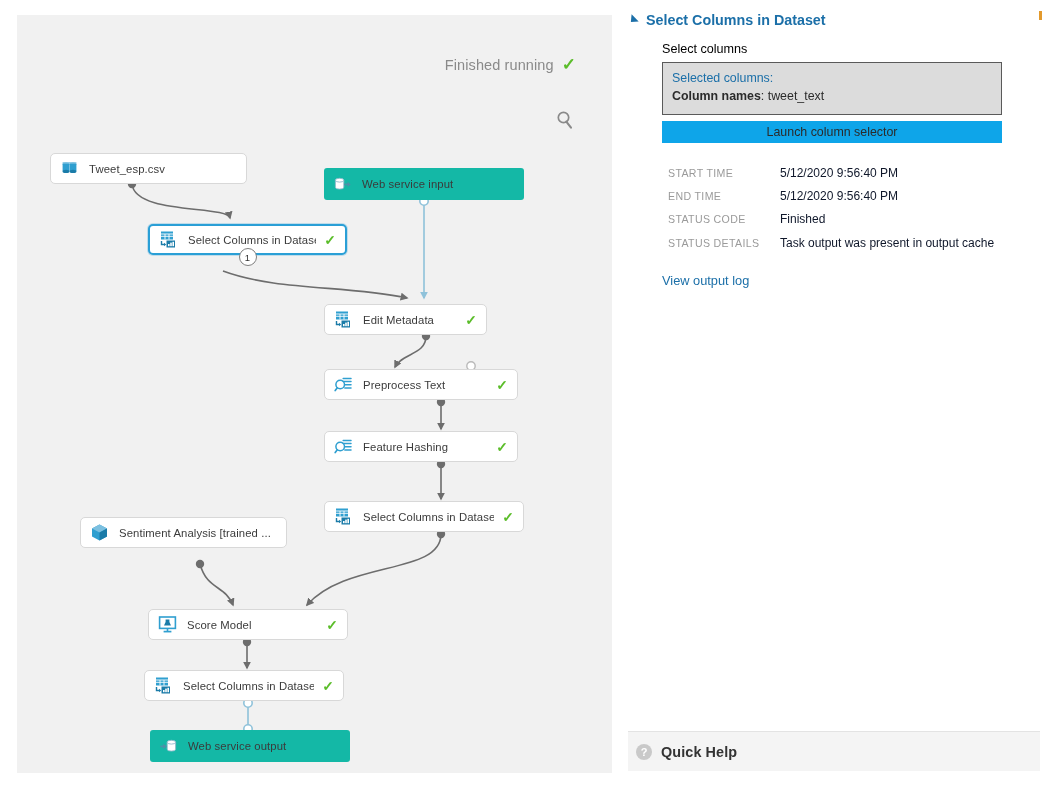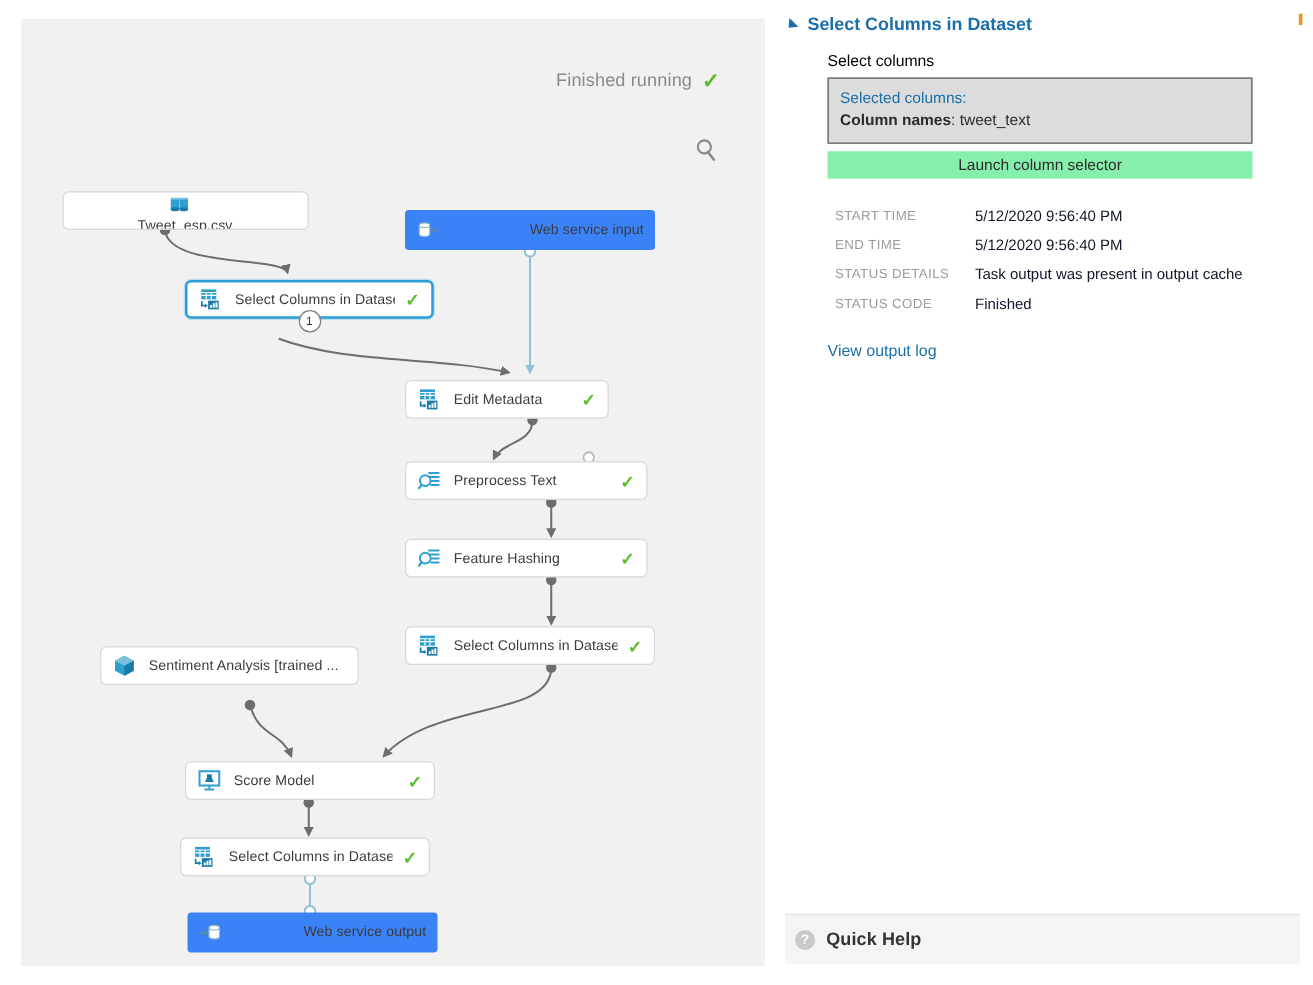--- a/index.html
+++ b/index.html
@@ -43,25 +43,24 @@
     display: flex; align-items: center;
     padding: 0 9px 0 8px;
     box-shadow: 0 0 0 0 rgba(0,0,0,0);
     cursor: pointer;
   }
   .node.selected {
     border: 2px solid #2a9fd6;
     box-shadow: 0 0 0 1px rgba(42,159,214,.25);
   }
   .node.webservice {
-    background: #3b82f6;
+    background: #14b8a6;
     border: none;
     height: 32px;
     border-radius: 3px;
-    text-align: right;
   }
   .node .nicon { width: 21px; height: 21px; flex: 0 0 21px; margin-right: 9px; }
   .node .nlabel {
     font-size: 11.3px; color: #3b3b3b;
     white-space: nowrap; overflow: hidden; text-overflow: clip;
     flex: 1 1 auto; letter-spacing: .1px;
   }
   .node.webservice .nlabel { color:#3b3b3b; }
   .node .ncheck {
     color:#5bbd2a; font-size: 14px; font-weight: 700;
@@ -110,21 +109,21 @@
     padding: 7px 9px 8px 9px;
     font-size: 12.4px; color:#2b2b2b;
     line-height: 1.45;
     cursor: pointer;
   }
   .selected-box .sc-title { color:#1b6fa8; font-weight:400; }
   .selected-box .cn-key { font-weight:700; color:#2b2b2b; }
   .launch-btn {
     margin-left: 34px; margin-top: 6px;
     width: 340px; height: 22px;
-    background:#86efac;
+    background:#0ea5e9;
     display:flex; align-items:center; justify-content:center;
     font-size: 12.4px; color:#2b2b2b;
     cursor:pointer;
   }
   .prop-table {
     margin-left: 40px; margin-top: 19px;
     width: 360px;
     border-collapse: collapse;
   }
   .prop-table td { vertical-align: top; padding: 3px 0 4px 0; }
@@ -222,21 +221,21 @@
     </div>
 
     <div class="zoom-tool">
       <svg width="22" height="22" viewBox="0 0 22 22">
         <circle cx="9.5" cy="8.5" r="5.2" fill="none" stroke="#8a8a8a" stroke-width="1.7"></circle>
         <line x1="12.3" y1="12.6" x2="17" y2="18.6" stroke="#8a8a8a" stroke-width="2.1" stroke-linecap="round"></line>
       </svg>
     </div>
 
     <div id="nodes-layer">
-        <div class="node" style="left: 33px; top: 138px; width: 197px; flex-direction: column;">
+        <div class="node" style="left: 33px; top: 138px; width: 197px;">
           <span class="nicon"><svg viewBox="0 0 21 21" width="21" height="21">
         <ellipse cx="7" cy="6" rx="3.4" ry="1.6" fill="#2f9fd0"></ellipse>
         <rect x="3.6" y="6" width="6.8" height="7.4" fill="#2f9fd0"></rect>
         <ellipse cx="7" cy="13.4" rx="3.4" ry="1.6" fill="#1a7ba8"></ellipse>
         <ellipse cx="14" cy="6" rx="3.4" ry="1.6" fill="#2f9fd0"></ellipse>
         <rect x="10.6" y="6" width="6.8" height="7.4" fill="#2f9fd0"></rect>
         <ellipse cx="14" cy="13.4" rx="3.4" ry="1.6" fill="#1a7ba8"></ellipse>
         <rect x="3.6" y="4.2" width="13.8" height="1.5" fill="#7cc0e0"></rect>
       </svg></span>
           <span class="nlabel">Tweet_esp.csv</span>
@@ -419,26 +418,26 @@
       <tbody id="prop-rows">
           <tr>
             <td class="k">START TIME</td>
             <td class="v">5/12/2020 9:56:40 PM</td>
           </tr>
           <tr>
             <td class="k">END TIME</td>
             <td class="v">5/12/2020 9:56:40 PM</td>
           </tr>
           <tr>
+            <td class="k">STATUS CODE</td>
+            <td class="v">Finished</td>
+          </tr>
+          <tr>
             <td class="k">STATUS DETAILS</td>
             <td class="v">Task output was present in output cache</td>
-          </tr>
-          <tr>
-            <td class="k">STATUS CODE</td>
-            <td class="v">Finished</td>
           </tr>
         </tbody>
     </table>
 
     <div class="view-log">View output log</div>
   </div>
 
   <div id="quick-help">
     <span class="qh-icon">?</span>
     <span class="qh-text">Quick Help</span>

